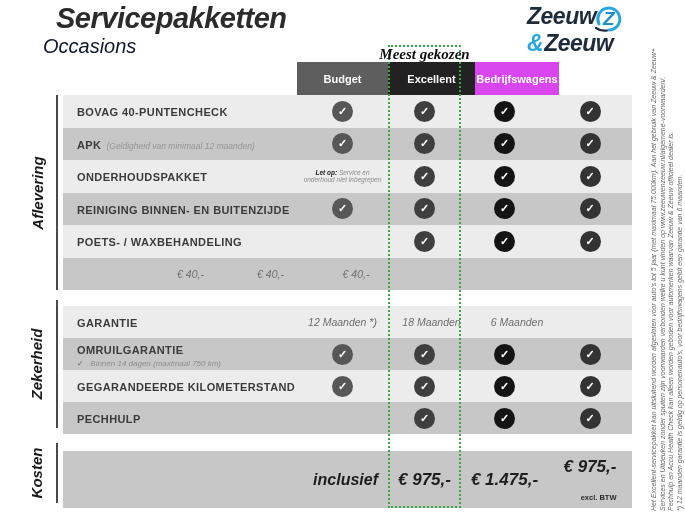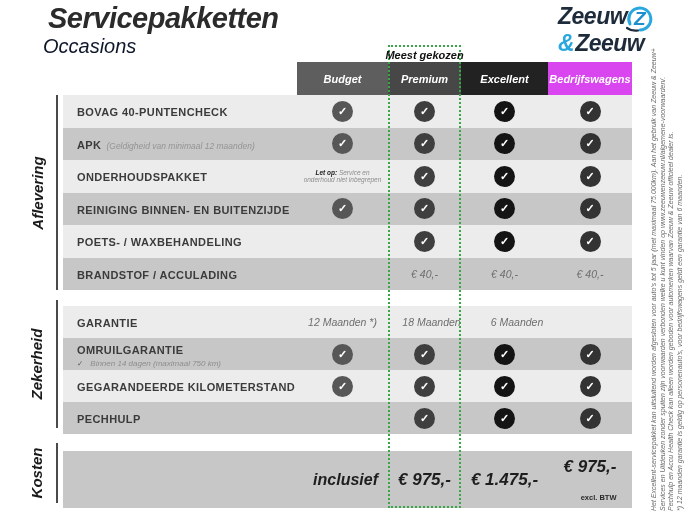--- a/index.html
+++ b/index.html
@@ -1,36 +1,36 @@
 <!DOCTYPE html>
 <html><head>
 <meta charset="utf-8">
 <style>
   * { margin:0; padding:0; box-sizing:border-box; }
   html,body { width:685px; height:514px; }
   body { position:relative; width:685px; height:514px; background:#ffffff;
          font-family:"Liberation Sans", sans-serif; overflow:hidden; }
 
   
-  .title { position:absolute; left:48px; top:2px; font-size:29px; font-weight:bold;
+  .title { position:absolute; left:56px; top:2px; font-size:29px; font-weight:bold;
            font-style:italic; color:#2b2b2b; letter-spacing:-0.5px; }
   .subtitle { position:absolute; left:43px; top:35px; font-size:20px; font-style:italic;
               color:#0f172a; }
 
-  .logo { position:absolute; left:558px; top:6px; font-style:italic; font-weight:bold;
+  .logo { position:absolute; left:527px; top:6px; font-style:italic; font-weight:bold;
           font-size:23px; line-height:21px; color:#1d2b3a; letter-spacing:-0.5px; }
   .logo .row1 { display:flex; align-items:flex-start; }
   .logo .amp { color:#29a7df; margin-right:1px; }
   .zbadge { width:32px; height:30px; margin-left:-1px; margin-top:-3px; }
 
   
   .grid { position:absolute; left:63px; top:62px; width:569px; }
   .head-row { display:flex; height:33px; }
   .head-cell { display:flex; align-items:center; justify-content:center; color:#ffffff;
-               font-size:11px; font-weight:bold; font-style:italic; }
+               font-size:11px; font-weight:bold; }
   .c0 { width:91px; } .c1 { width:73px; } .c2 { width:87px; } .c3 { width:84px; }
   .labw { width:234px; }
 
   .row { display:flex; align-items:stretch; }
   #sec0 .row { height:32.5px; }
   #sec1 .row { height:32px; }
   #sec1 { margin-top:16px; }
   .row.light { background:#ececec; }
   .row.dark  { background:#c7c7c7; }
   .lab { width:234px; display:flex; flex-direction:column; justify-content:center;
@@ -57,22 +57,22 @@
   .kprice { font-size:17px; font-weight:bold; font-style:italic; color:#1e1e1e;
             white-space:nowrap; }
   .kwrap { display:inline-block; text-align:right; }
   .knote { font-size:7.5px; font-weight:bold; color:#2a2a2a; margin-top:16px; }
 
   
   .highlight-box { position:absolute; left:325px; top:-17px; width:73px; height:463px;
                    border:2px dotted #3aa648; pointer-events:none; z-index:5; }
   .highlight-label { position:absolute; left:0; top:0; width:100%; height:15px;
                      background:#ffffff; display:flex; align-items:center;
-                     justify-content:center; font-size:11px; font-weight:bold;
-                     font-style:italic; color:#111111; white-space:nowrap; }
+                     justify-content:center; font-size:15px; font-weight:bold;
+                     font-style:italic; color:#111111; white-space:nowrap;font-family:Liberation Serif, serif; }
 
   
   .rail-line { position:absolute; left:56px; width:2px; background:#4a4a4a; }
   .rail-label { position:absolute; height:20px; transform:rotate(-90deg);
                 text-align:center; font-size:15px; font-weight:bold; font-style:italic;
                 color:#1a1a1a; white-space:nowrap; }
 
   
   .fineprint { position:absolute; left:650px; top:511px; width:506px;
                transform:rotate(-90deg); transform-origin:0 0;
@@ -101,21 +101,20 @@
 
 <div class="grid">
 
   <div class="highlight-box">
     <div class="highlight-label">Meest gekozen</div>
   </div>
 
   <div class="head-row">
     <div class="labw" style="width:234px; background:transparent;"></div>
     <div class="head-cell c0" style="background:#5e5e5e;">Budget</div>
-    <div class="head-cell c1" style="background:#474747;">Premium</div>
     <div class="head-cell c2" style="background:#222222;">Excellent</div>
     <div class="head-cell c3" style="background:#d946ef;">Bedrijfswagens</div>
   </div>
 
   <div id="sec0">
       <div class="row light">
         <div class="lab">
           <div class="lab-line"><span class="lab-main">BOVAG 40-PUNTENCHECK</span></div>
         </div>
         <div class="cell c0">
@@ -191,23 +190,20 @@
           <div class="check" style="background: rgb(63, 63, 63);">✓</div>
         </div>
         <div class="cell c2">
           <div class="check" style="background: rgb(20, 20, 20);">✓</div>
         </div>
         <div class="cell c3">
           <div class="check" style="background: rgb(51, 51, 51);">✓</div>
         </div>
       </div>
       <div class="row dark">
-        <div class="lab">
-          <div class="lab-line"><span class="lab-main">BRANDSTOF / ACCULADING</span></div>
-        </div>
         <div class="cell c0"></div>
         <div class="cell c1">
           <span class="cellval">€ 40,-</span>
         </div>
         <div class="cell c2">
           <span class="cellval">€ 40,-</span>
         </div>
         <div class="cell c3">
           <span class="cellval">€ 40,-</span>
         </div>

